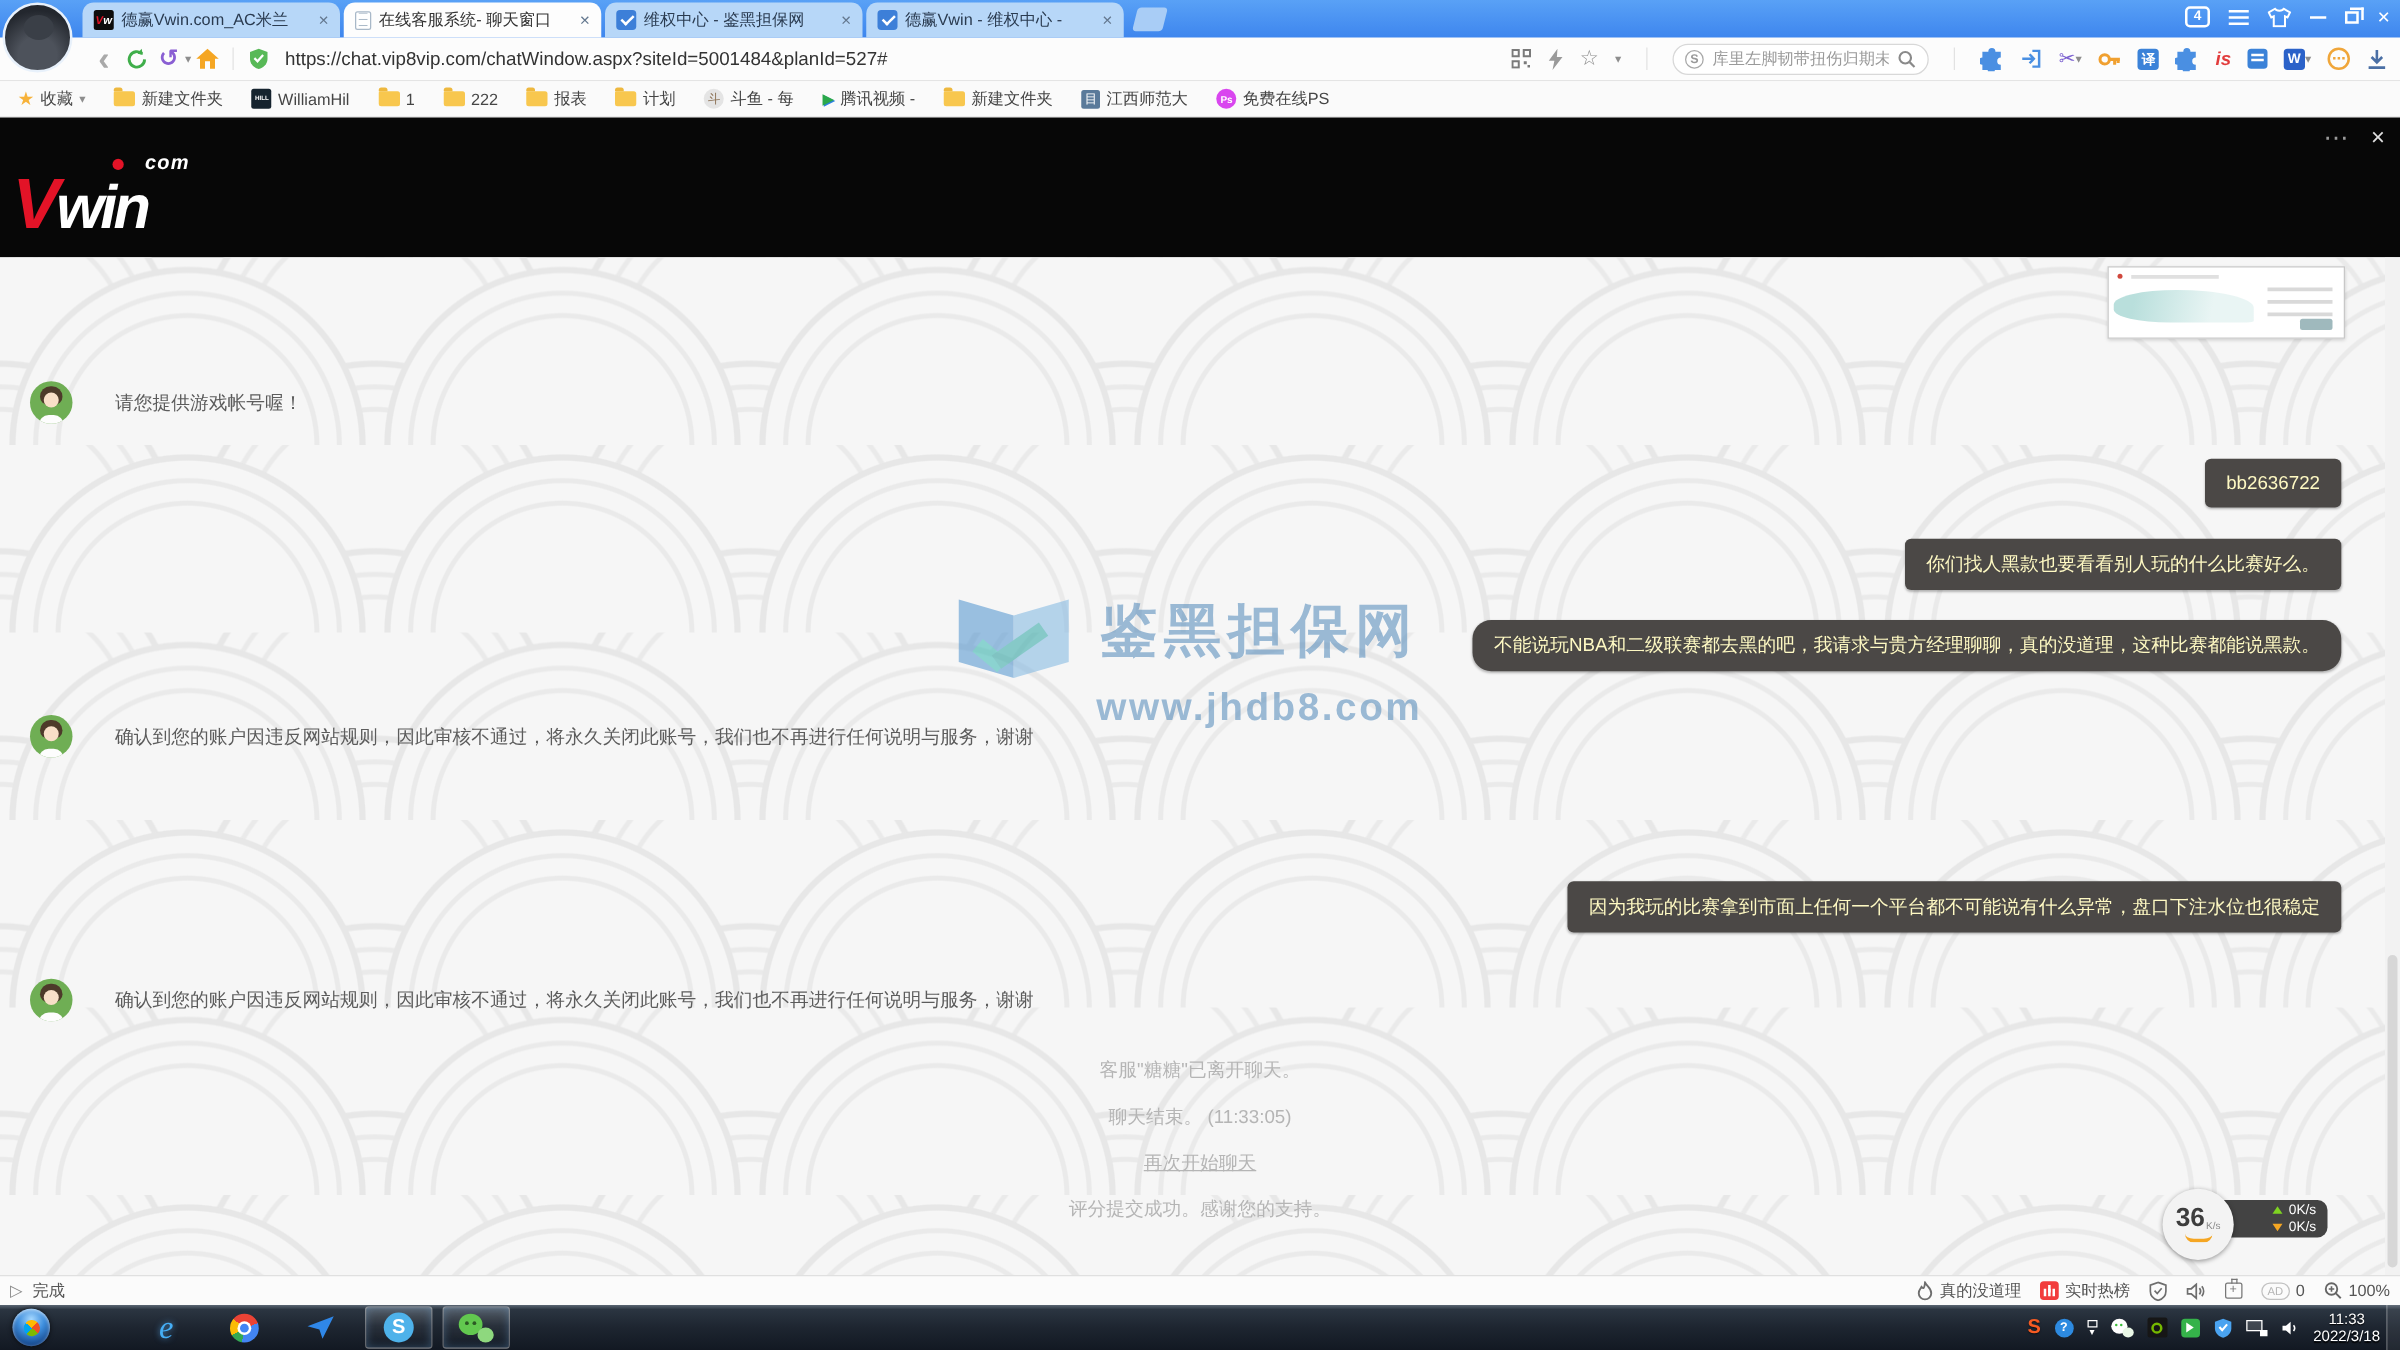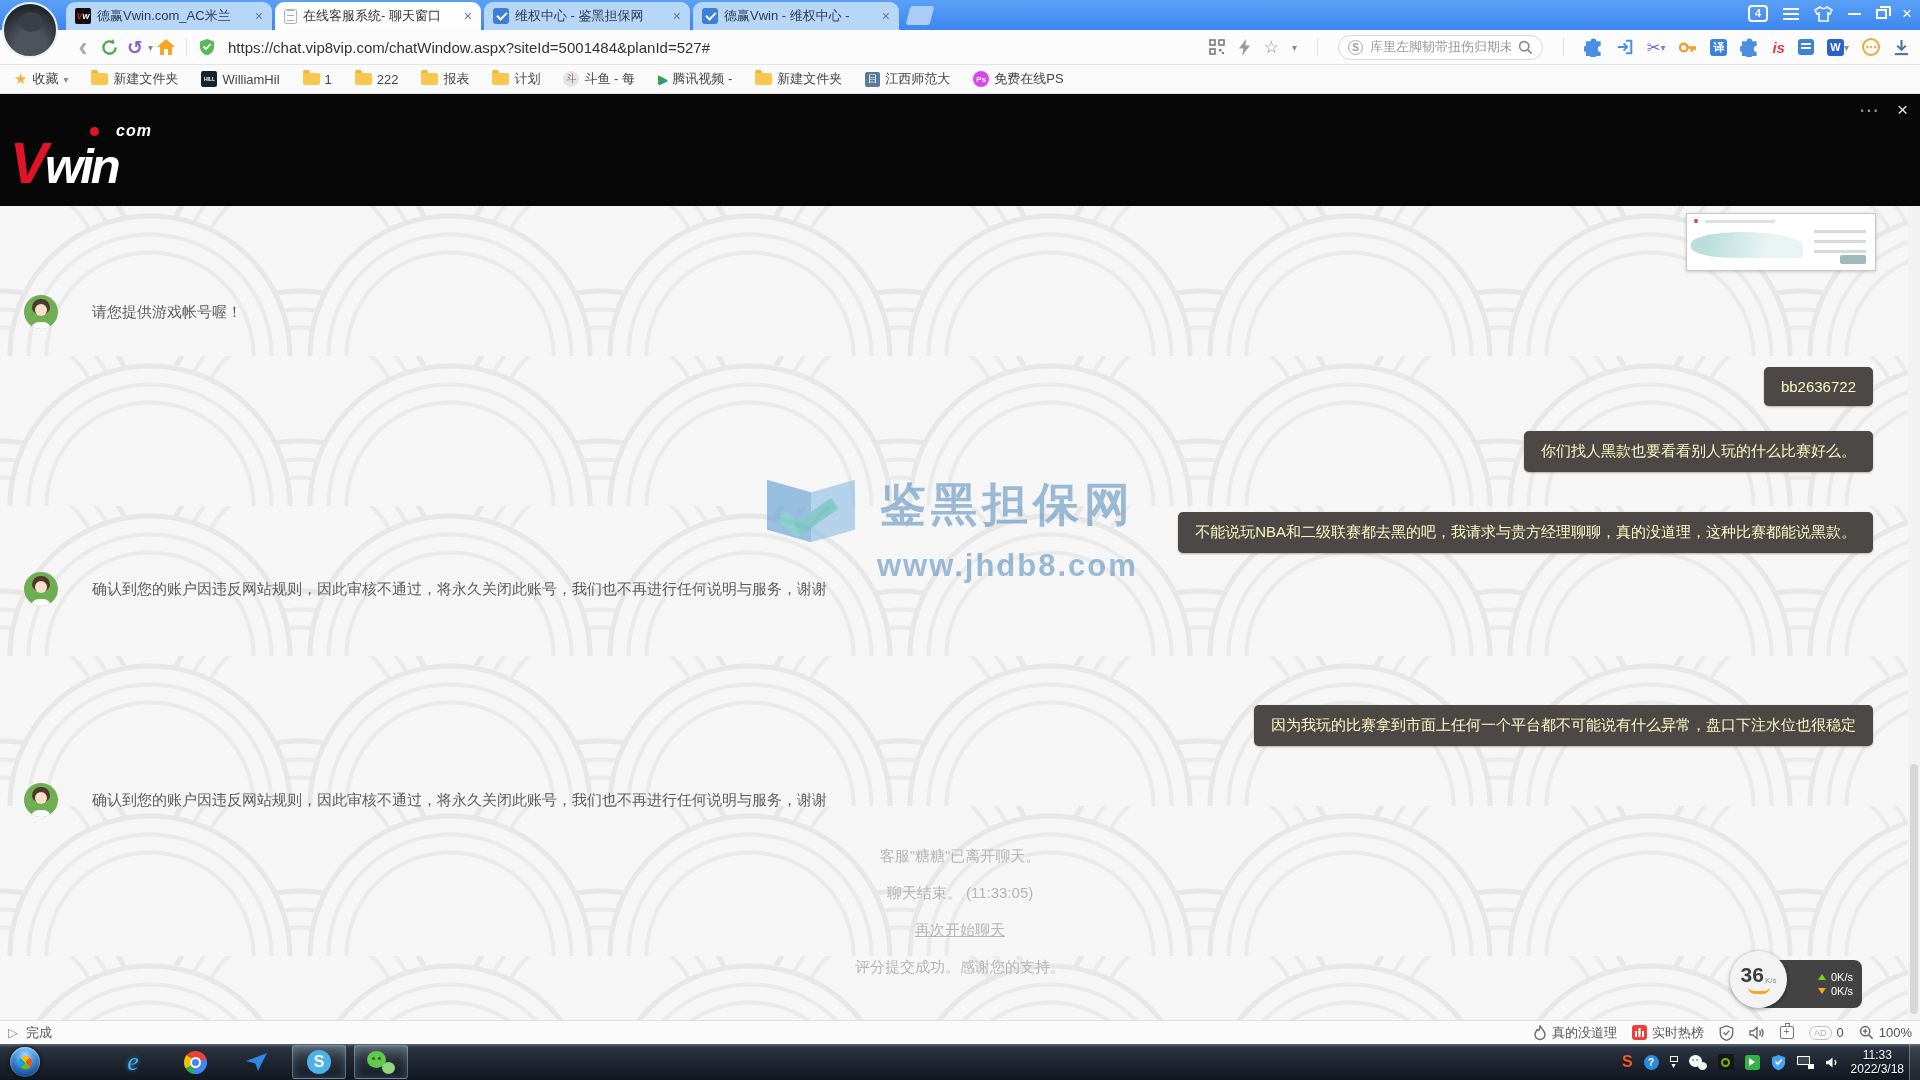--- a/index.html
+++ b/index.html
@@ -114,42 +114,42 @@
                    background:linear-gradient(100deg,#b9dfdc 15%,#e9f5f4 70%); }
   .thumb .t-line { position:absolute; right:9px; width:52px; height:3px; background:#d9d9d9; }
   .thumb .t-btn { position:absolute; right:9px; bottom:6px; width:26px; height:9px; background:#9fb9bd; border-radius:2px; }
 
   .agent-row { left:24px; display:flex; align-items:center; }
   .agent-row .msg { margin-left:34px; font-size:15px; color:#5c5c5c; white-space:nowrap; }
   .avatar { width:34px; height:34px; border-radius:50%; background:#6fae54; position:relative; overflow:hidden; flex:0 0 34px; }
   .avatar .hair { position:absolute; left:8px; top:4px; width:18px; height:15px; background:#4d3a2a; border-radius:9px 9px 7px 7px; }
   .avatar .face { position:absolute; left:11px; top:9px; width:12px; height:12px; background:#f8dfc8; border-radius:50%; }
   .avatar .body { position:absolute; left:7px; bottom:-4px; width:20px; height:11px; background:#fdfdfd; border-radius:8px 8px 0 0; }
-  .ar1 { top:89px;font-family:Liberation Serif, serif; } .ar2 { top:366px; } .ar3 { top:577px; }
+  .ar1 { top:99px;font-family:Liberation Serif, serif; } .ar2 { top:366px; } .ar3 { top:577px; }
 
   .bubble { right:47px; background:#4b4846; color:#fef9c3; font-size:15px; border-radius:5px;
             padding:11px 17px; white-space:nowrap; box-shadow:0 1px 2px rgba(0,0,0,.28); }
-  .bu0 { top:161px; } .bu1 { top:225px; } .bu2 { top:306px; } .bu3 { top:436px; } .bu4 { top:499px; }
+  .bu0 { top:161px; } .bu1 { top:225px; } .bu2 { top:290px;border-radius:15px; } .bu3 { top:436px; } .bu4 { top:499px; }
 
   .watermark { left:765px; top:268px; display:flex; gap:16px; align-items:flex-start; opacity:.55; }
   .wm-icon { position:relative; width:96px; height:88px; flex:0 0 96px; }
   .wm-icon .b-left { position:absolute; left:2px; top:12px; width:44px; height:50px; background:#4e93cf; transform:skewY(16deg); }
   .wm-icon .b-right { position:absolute; left:46px; top:12px; width:44px; height:50px; background:#7fb7e2; transform:skewY(-16deg); }
   .wm-icon .chk1 { position:absolute; left:14px; top:44px; width:26px; height:13px; background:#35b8b2; transform:rotate(40deg); }
   .wm-icon .chk2 { position:absolute; left:28px; top:36px; width:46px; height:13px; background:#2ca6a4; transform:rotate(-35deg); }
   .wm-txt { display:flex; flex-direction:column; align-items:center; gap:12px; }
   .wm-title { font-size:46px; font-weight:bold; color:#4f88ba; letter-spacing:5px; }
   .wm-url { font-size:31px; font-weight:bold; color:#4f88ba; letter-spacing:2px; }
 
   .sysline { left:0; width:100%; text-align:center; font-size:15px; color:#b5b5b5; }
   .sy0 { top:641px; } .sy1 { top:678px; } .sy2 { top:715px; } .sy3 { top:752px; }
   .sys-link { text-decoration:underline; }
 
   .sw { left:1730px; top:745px; width:134px; height:60px; }
-  .sw-pill { position:absolute; left:28px; top:9px; width:104px; height:48px; background:rgba(42,42,42,.88);
+  .sw-pill { position:absolute; left:28px; top:9px; width:104px; height:30px; background:rgba(42,42,42,.88);
              border-radius:8px; display:flex; flex-direction:column; justify-content:center; align-items:flex-end;
              gap:3px; padding:0 9px; }
   .sw-row { display:flex; align-items:center; gap:5px; color:#fff; font-size:11px; line-height:11px; }
   .arr-up { width:0; height:0; border-left:4px solid transparent; border-right:4px solid transparent; border-bottom:6px solid #7ed321; }
   .arr-dn { width:0; height:0; border-left:4px solid transparent; border-right:4px solid transparent; border-top:6px solid #f5a623; }
   .sw-circle { position:absolute; left:0; top:0; width:57px; height:57px; border-radius:50%; background:#f3f3f3;
                box-shadow:0 1px 4px rgba(0,0,0,.4); display:flex; flex-direction:column; align-items:center; justify-content:center; }
   .sw-valrow { display:flex; align-items:flex-end; }
   .sw-val { font-size:21px; font-weight:bold; color:#3d3d3d; line-height:20px; }
   .sw-unit { font-size:8px; color:#8a8a8a; margin-left:1px; }

